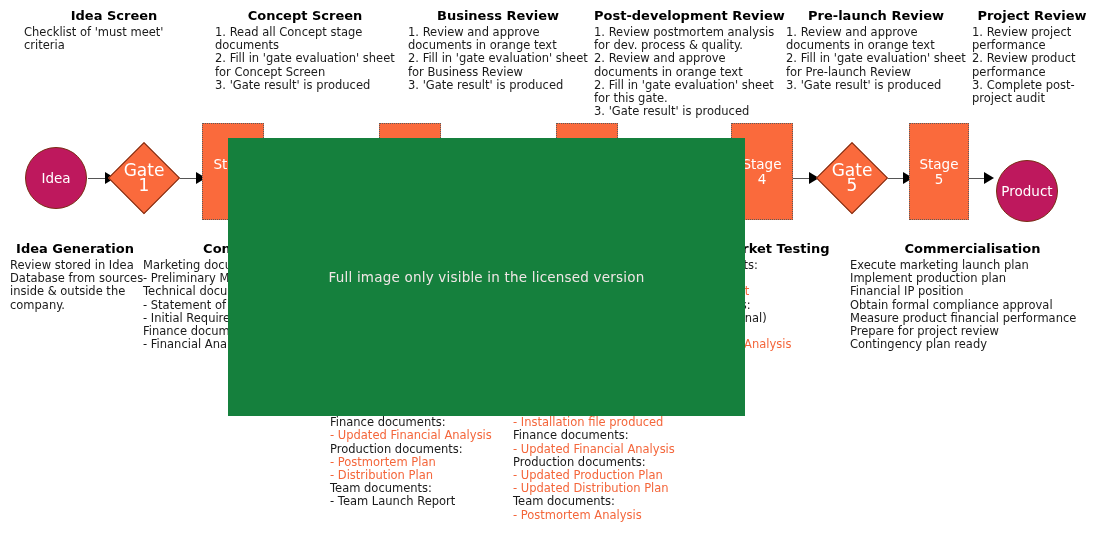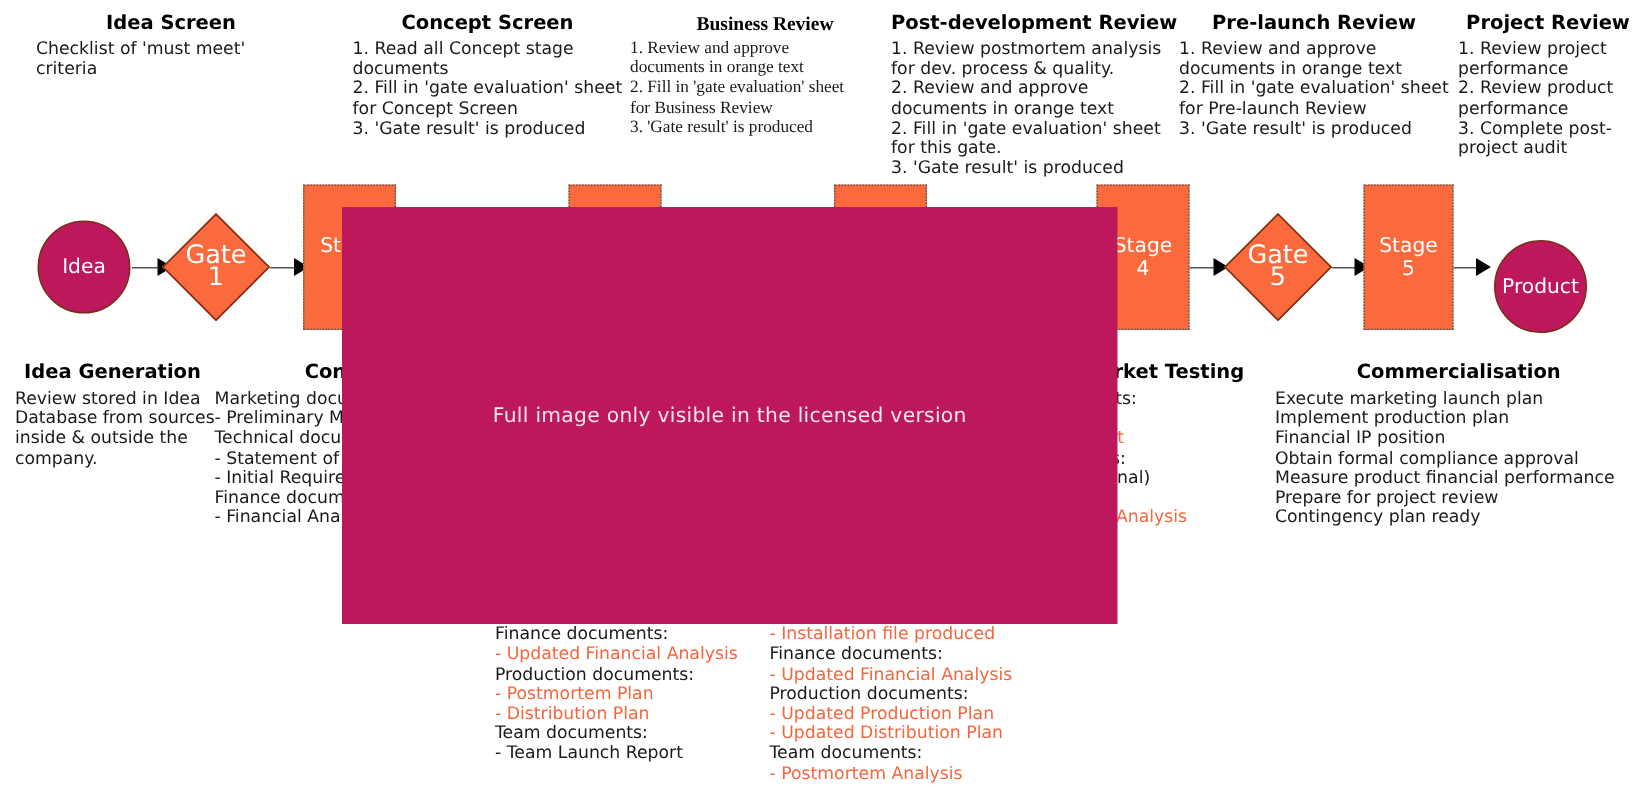--- a/index.html
+++ b/index.html
@@ -95,21 +95,21 @@
     width: 0;
     height: 0;
     border-top: 6px solid transparent;
     border-bottom: 6px solid transparent;
     border-left: 10px solid #000000;
   }
 
   
   #license-overlay {
     position: absolute;
-    background: #be185d;
+    background: #15803d;
     display: flex;
     align-items: center;
     justify-content: center;
     z-index: 50;
   }
   #license-overlay .lbl {
     color: #f0e6e6;
     font-size: 13.5px;
     letter-spacing: .2px;
   }
@@ -118,30 +118,30 @@
 <body>
 
 <div id="stage">
 
   <div class="col" style="left:24px; top:8px; width:180px;">
     <div class="hd">Idea Screen</div>
     <div class="ln">Checklist of 'must meet'</div>
     <div class="ln">criteria</div>
   </div>
 
-  <div class="col" style="left:215px; top:8px; width:180px;margin-left:20px;">
+  <div class="col" style="left:215px; top:8px; width:180px;">
     <div class="hd">Concept Screen</div>
     <div class="ln">1. Read all Concept stage</div>
     <div class="ln">documents</div>
     <div class="ln">2. Fill in 'gate evaluation' sheet</div>
     <div class="ln">for Concept Screen</div>
     <div class="ln">3. 'Gate result' is produced</div>
   </div>
 
-  <div class="col" style="left:420px; top:8px; width:180px;font-family:Liberation Serif, serif;">
+  <div class="col" style="left:408px; top:8px; width:180px;">
     <div class="hd">Business Review</div>
     <div class="ln">1. Review and approve</div>
     <div class="ln">documents in orange text</div>
     <div class="ln">2. Fill in 'gate evaluation' sheet</div>
     <div class="ln">for Business Review</div>
     <div class="ln">3. 'Gate result' is produced</div>
   </div>
 
   <div class="col" style="left:594px; top:8px; width:186px;">
     <div class="hd">Post-development Review</div>

